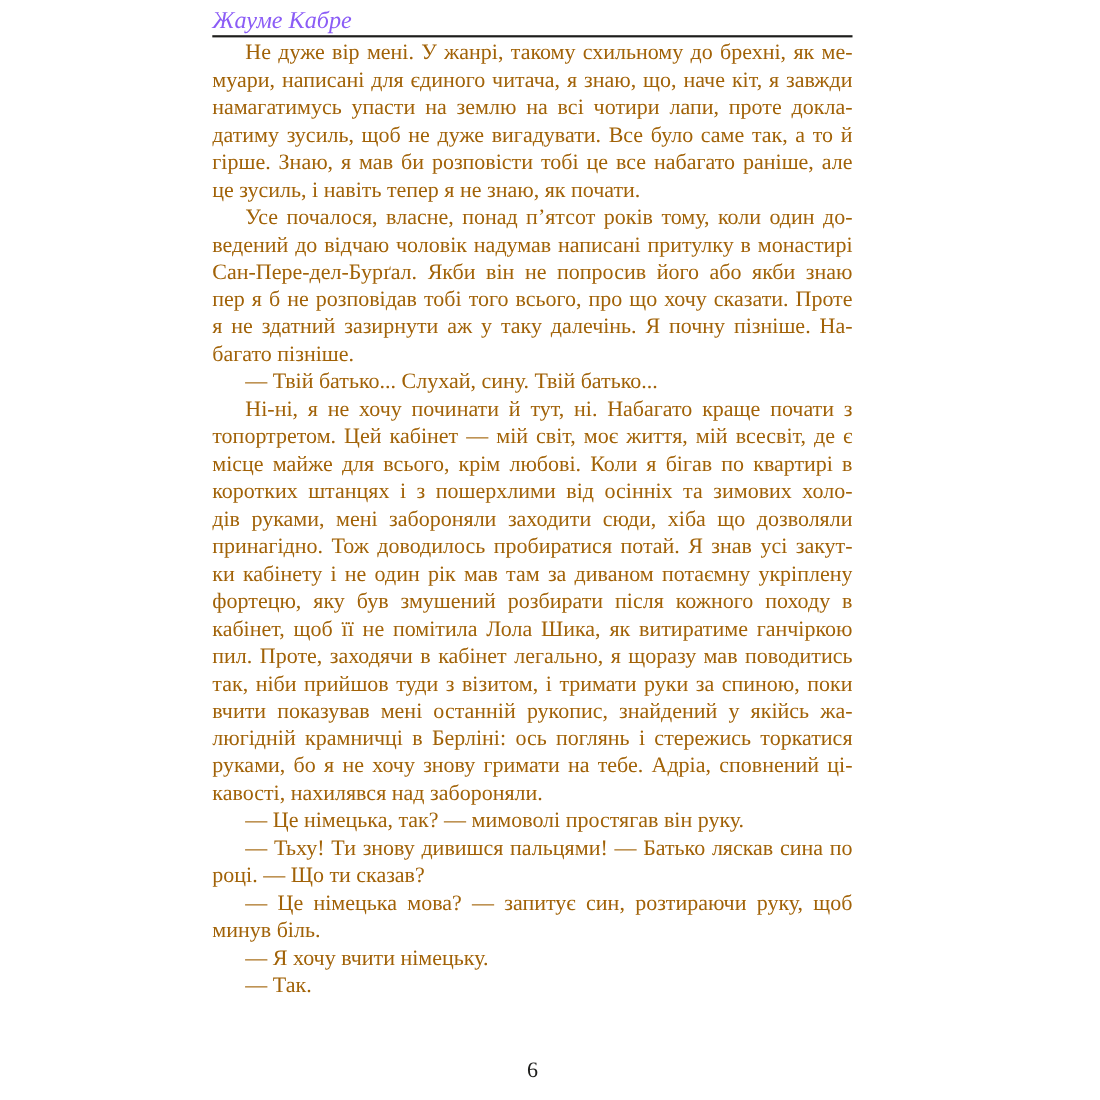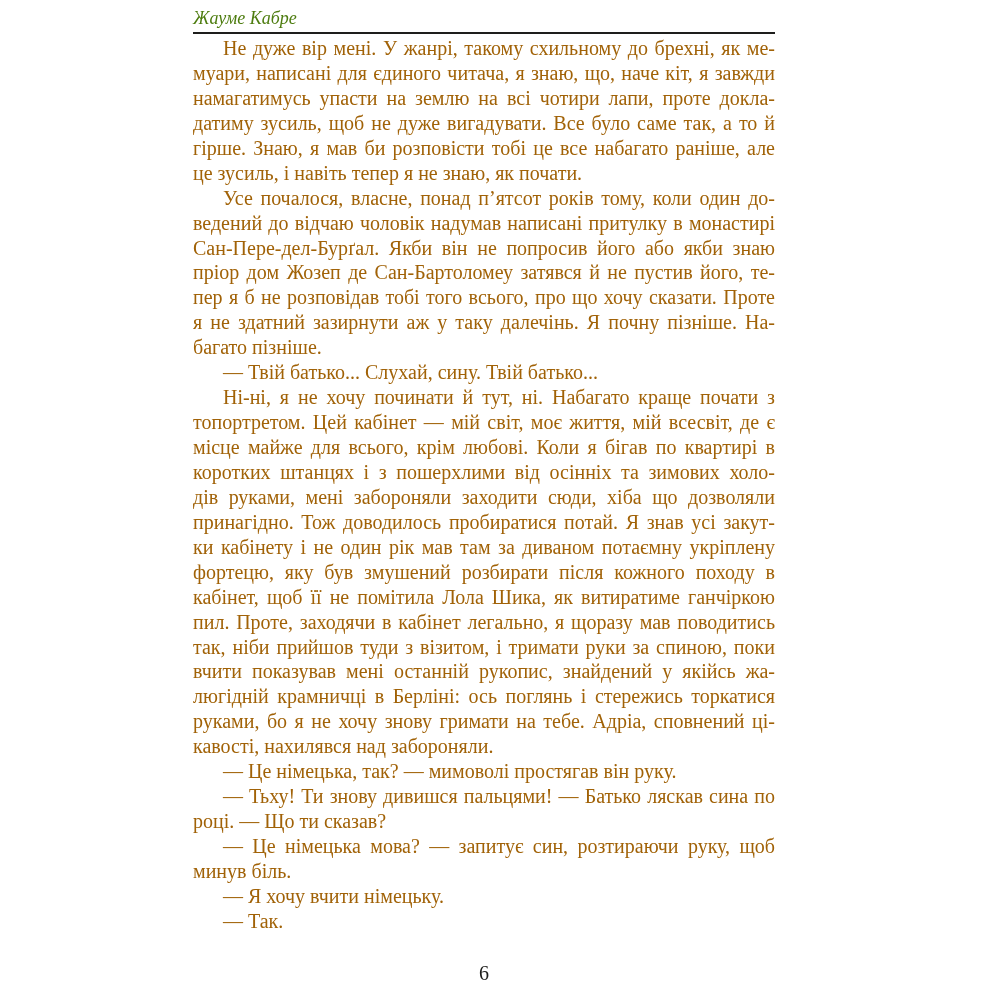--- a/index.html
+++ b/index.html
@@ -16,23 +16,23 @@
     font-family: "Liberation Serif", "DejaVu Serif", serif;
     color: #1e1e1c;
     overflow: hidden;
   }
   .running-header {
     position: absolute;
     left: 193px;
     top: 5px;
     width: 582px;
     font-style: italic;
-    font-size: 18px;
+    font-size: 22px;
     line-height: 26px;
-    color: #4d7c0f;
+    color: #8b5cf6;
   }
   .header-rule {
     position: absolute;
     left: 193px;
     top: 32px;
     width: 582px;
     height: 2px;
     background: #1e1e1c;
   }
   .body-text {
@@ -84,21 +84,20 @@
         <div class="line">муари, написані для єдиного читача, я знаю, що, наче кіт, я завжди</div>
         <div class="line">намагатимусь упасти на землю на всі чотири лапи, проте докла-</div>
         <div class="line">датиму зусиль, щоб не дуже вигадувати. Все було саме так, а то й</div>
         <div class="line">гірше. Знаю, я мав би розповісти тобі це все набагато раніше, але</div>
         <div class="line last">це зусиль, і навіть тепер я не знаю, як почати.</div>
       </div>
       <div class="paragraph">
         <div class="line first">Усе почалося, власне, понад п’ятсот років тому, коли один до-</div>
         <div class="line">ведений до відчаю чоловік надумав написані притулку в монастирі</div>
         <div class="line">Сан-Пере-дел-Бурґал. Якби він не попросив його або якби знаю</div>
-        <div class="line">пріор дом Жозеп де Сан-Бартоломеу затявся й не пустив його, те-</div>
         <div class="line">пер я б не розповідав тобі того всього, про що хочу сказати. Проте</div>
         <div class="line">я не здатний зазирнути аж у таку далечінь. Я почну пізніше. На-</div>
         <div class="line last">багато пізніше.</div>
       </div>
       <div class="paragraph">
         <div class="line first last">— Твій батько... Слухай, сину. Твій батько...</div>
       </div>
       <div class="paragraph">
         <div class="line first">Ні-ні, я не хочу починати й тут, ні. Набагато краще почати з</div>
         <div class="line">топортретом. Цей кабінет — мій світ, моє життя, мій всесвіт, де є</div>

